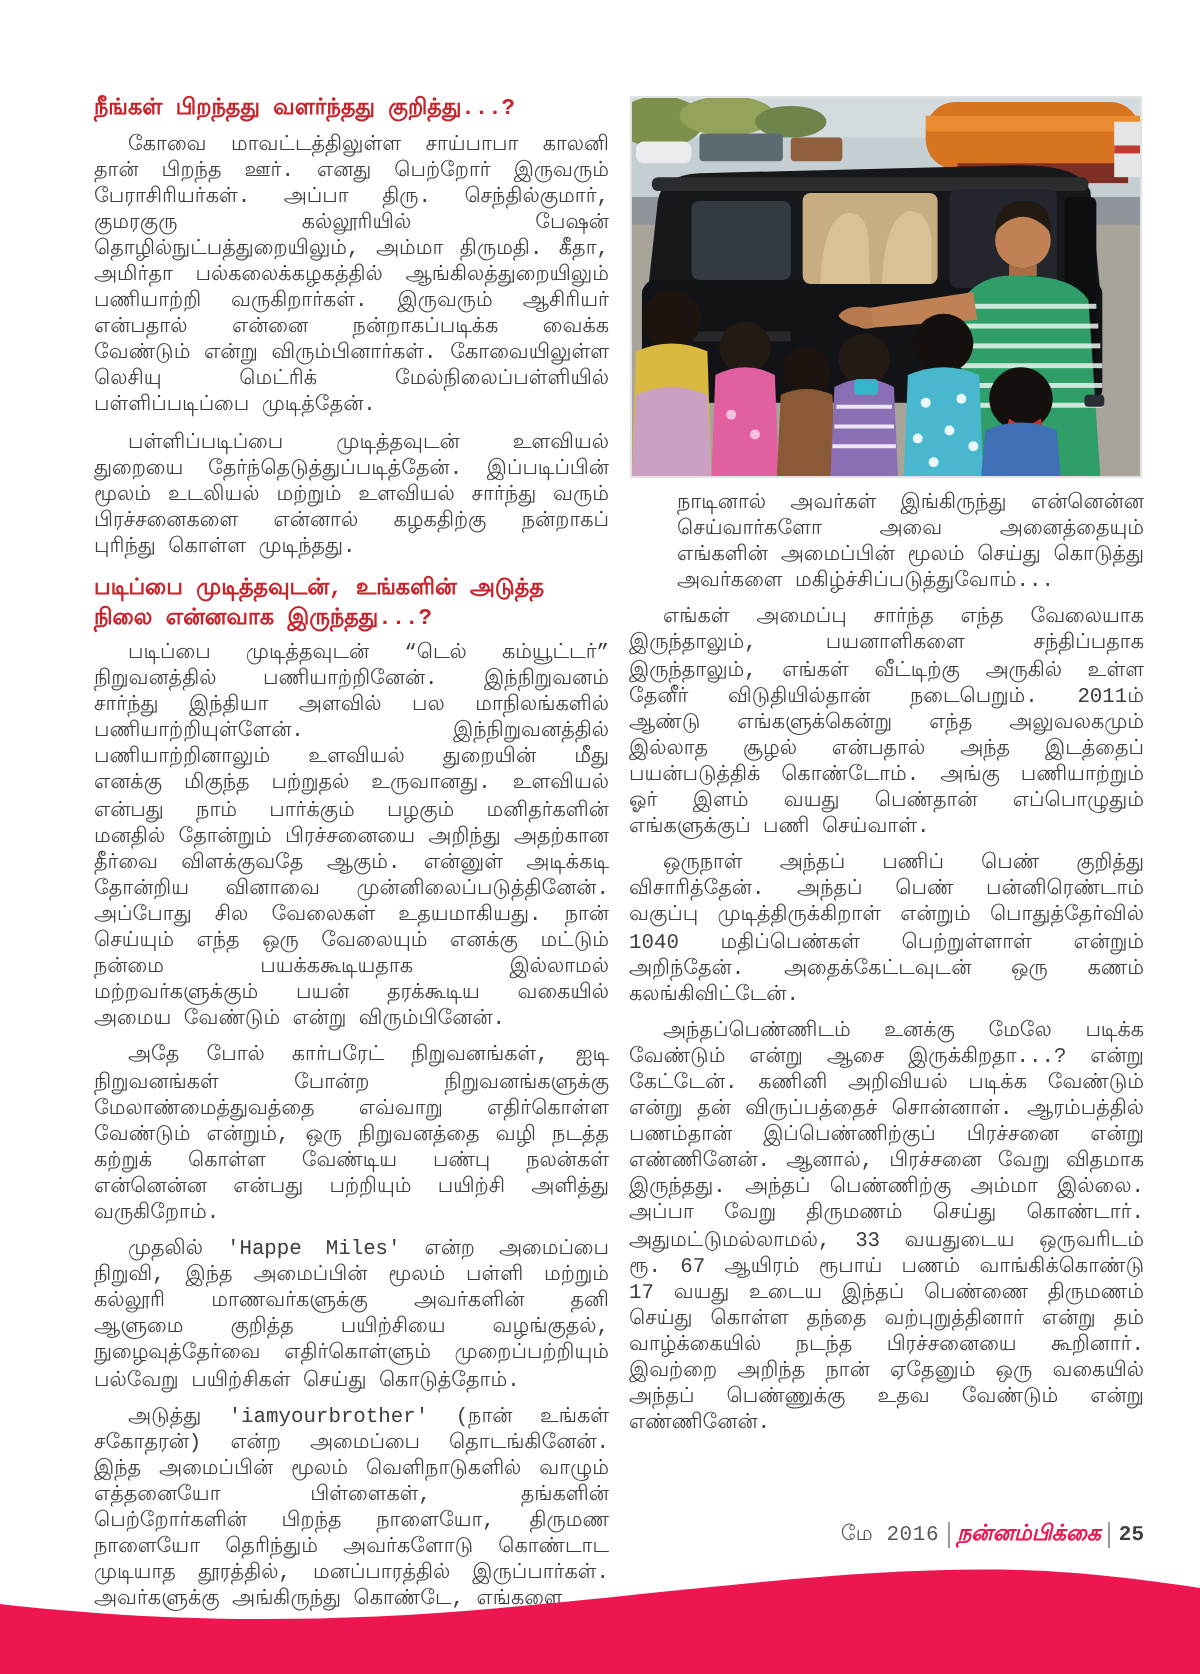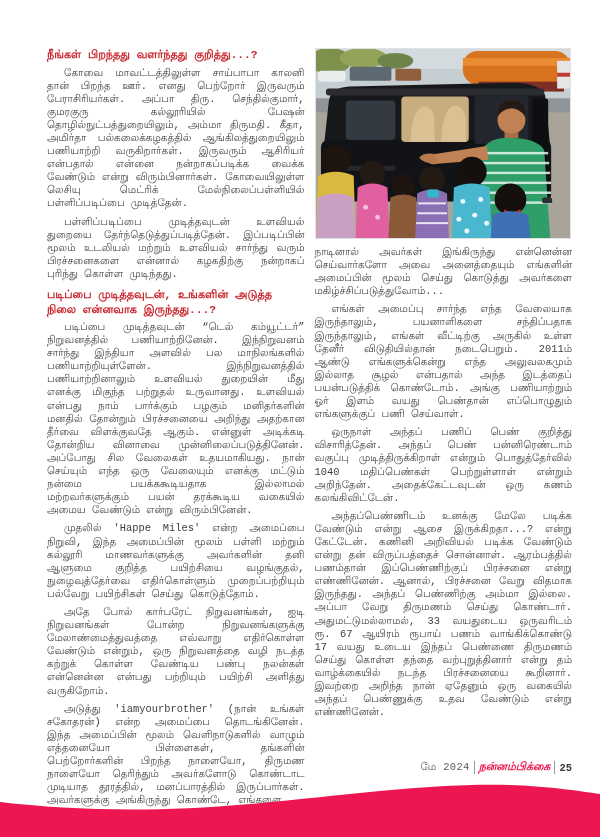--- a/index.html
+++ b/index.html
@@ -39,22 +39,22 @@
 <div class="page">
 
   <div class="columns">
 
     <div class="col">
       <div class="q-heading first">நீங்கள் பிறந்தது வளர்ந்தது குறித்து...?</div>
       <p class="body-p">கோவை மாவட்டத்திலுள்ள சாய்பாபா காலனி தான் பிறந்த ஊர். எனது பெற்றோர் இருவரும் பேராசிரியர்கள். அப்பா திரு. செந்தில்குமார், குமரகுரு கல்லூரியில் பேஷன் தொழில்நுட்பத்துறையிலும், அம்மா திருமதி. கீதா, அமிர்தா பல்கலைக்கழகத்தில் ஆங்கிலத்துறையிலும் பணியாற்றி வருகிறார்கள். இருவரும் ஆசிரியர் என்பதால் என்னை நன்றாகப்படிக்க வைக்க வேண்டும் என்று விரும்பினார்கள். கோவையிலுள்ள லெசியு மெட்ரிக் மேல்நிலைப்பள்ளியில் பள்ளிப்படிப்பை முடித்தேன்.</p>
       <p class="body-p">பள்ளிப்படிப்பை முடித்தவுடன் உளவியல் துறையை தேர்ந்தெடுத்துப்படித்தேன். இப்படிப்பின் மூலம் உடலியல் மற்றும் உளவியல் சார்ந்து வரும் பிரச்சனைகளை என்னால் கழகதிற்கு நன்றாகப் புரிந்து கொள்ள முடிந்தது.</p>
       <div class="q-heading">படிப்பை முடித்தவுடன், உங்களின் அடுத்த நிலை என்னவாக இருந்தது...?</div>
       <p class="body-p">படிப்பை முடித்தவுடன் “டெல் கம்யூட்டர்” நிறுவனத்தில் பணியாற்றினேன். இந்நிறுவனம் சார்ந்து இந்தியா அளவில் பல மாநிலங்களில் பணியாற்றியுள்ளேன். இந்நிறுவனத்தில் பணியாற்றினாலும் உளவியல் துறையின் மீது எனக்கு மிகுந்த பற்றுதல் உருவானது. உளவியல் என்பது நாம் பார்க்கும் பழகும் மனிதர்களின் மனதில் தோன்றும் பிரச்சனையை அறிந்து அதற்கான தீர்வை விளக்குவதே ஆகும். என்னுள் அடிக்கடி தோன்றிய வினாவை முன்னிலைப்படுத்தினேன். அப்போது சில வேலைகள் உதயமாகியது. நான் செய்யும் எந்த ஒரு வேலையும் எனக்கு மட்டும் நன்மை பயக்ககூடியதாக இல்லாமல் மற்றவர்களுக்கும் பயன் தரக்கூடிய வகையில் அமைய வேண்டும் என்று விரும்பினேன்.</p>
+      <p class="body-p">அதே போல் கார்பரேட் நிறுவனங்கள், ஐடி நிறுவனங்கள் போன்ற நிறுவனங்களுக்கு மேலாண்மைத்துவத்தை எவ்வாறு எதிர்கொள்ள வேண்டும் என்றும், ஒரு நிறுவனத்தை வழி நடத்த கற்றுக் கொள்ள வேண்டிய பண்பு நலன்கள் என்னென்ன என்பது பற்றியும் பயிற்சி அளித்து வருகிறோம்.</p>
       <p class="body-p">முதலில் 'Happe Miles' என்ற அமைப்பை நிறுவி, இந்த அமைப்பின் மூலம் பள்ளி மற்றும் கல்லூரி மாணவர்களுக்கு அவர்களின் தனி ஆளுமை குறித்த பயிற்சியை வழங்குதல், நுழைவுத்தேர்வை எதிர்கொள்ளும் முறைப்பற்றியும் பல்வேறு பயிற்சிகள் செய்து கொடுத்தோம்.</p>
-      <p class="body-p">அதே போல் கார்பரேட் நிறுவனங்கள், ஐடி நிறுவனங்கள் போன்ற நிறுவனங்களுக்கு மேலாண்மைத்துவத்தை எவ்வாறு எதிர்கொள்ள வேண்டும் என்றும், ஒரு நிறுவனத்தை வழி நடத்த கற்றுக் கொள்ள வேண்டிய பண்பு நலன்கள் என்னென்ன என்பது பற்றியும் பயிற்சி அளித்து வருகிறோம்.</p>
       <p class="body-p">அடுத்து 'iamyourbrother' (நான் உங்கள் சகோதரன்) என்ற அமைப்பை தொடங்கினேன். இந்த அமைப்பின் மூலம் வெளிநாடுகளில் வாழும் எத்தனையோ பிள்ளைகள், தங்களின் பெற்றோர்களின் பிறந்த நாளையோ, திருமண நாளையோ தெரிந்தும் அவர்களோடு கொண்டாட முடியாத தூரத்தில், மனப்பாரத்தில் இருப்பார்கள். அவர்களுக்கு அங்கிருந்து கொண்டே, எங்களை</p>
     </div>
 
     <div class="col">
 
       <div class="photo-frame">
         <svg viewBox="0 0 256 191" preserveAspectRatio="none">
 
           <rect x="0" y="0" width="256" height="54" fill="#c5ced2"></rect>
           <rect x="0" y="0" width="256" height="20" fill="#d4dbde"></rect>
@@ -146,30 +146,30 @@
               <circle cx="172" cy="176" r="2.5"></circle>
               <circle cx="152" cy="184" r="2.5"></circle>
             </g>
             <circle cx="196" cy="152" r="16" fill="#15100d"></circle>
             <path d="M190 162 Q198 168 206 162 L208 172 Q198 178 188 172 Z" fill="#c9342e"></path>
             <path d="M178 168 Q196 160 214 168 L216 191 L176 191 Z" fill="#3f6fb5"></path>
           </g>
         </svg>
       </div>
 
-      <p class="body-p" style="text-indent:0;">நாடினால் அவர்கள் இங்கிருந்து என்னென்ன செய்வார்களோ அவை அனைத்தையும் எங்களின் அமைப்பின் மூலம் செய்து கொடுத்து அவர்களை மகிழ்ச்சிப்படுத்துவோம்...</p>
+      <p class="body-p" style="text-indent:0;margin-left:24px;">நாடினால் அவர்கள் இங்கிருந்து என்னென்ன செய்வார்களோ அவை அனைத்தையும் எங்களின் அமைப்பின் மூலம் செய்து கொடுத்து அவர்களை மகிழ்ச்சிப்படுத்துவோம்...</p>
       <p class="body-p">எங்கள் அமைப்பு சார்ந்த எந்த வேலையாக இருந்தாலும், பயனாளிகளை சந்திப்பதாக இருந்தாலும், எங்கள் வீட்டிற்கு அருகில் உள்ள தேனீர் விடுதியில்தான் நடைபெறும். 2011ம் ஆண்டு எங்களுக்கென்று எந்த அலுவலகமும் இல்லாத சூழல் என்பதால் அந்த இடத்தைப் பயன்படுத்திக் கொண்டோம். அங்கு பணியாற்றும் ஓர் இளம் வயது பெண்தான் எப்பொழுதும் எங்களுக்குப் பணி செய்வாள்.</p>
       <p class="body-p">ஒருநாள் அந்தப் பணிப் பெண் குறித்து விசாரித்தேன். அந்தப் பெண் பன்னிரெண்டாம் வகுப்பு முடித்திருக்கிறாள் என்றும் பொதுத்தேர்வில் 1040 மதிப்பெண்கள் பெற்றுள்ளாள் என்றும் அறிந்தேன். அதைக்கேட்டவுடன் ஒரு கணம் கலங்கிவிட்டேன்.</p>
       <p class="body-p">அந்தப்பெண்ணிடம் உனக்கு மேலே படிக்க வேண்டும் என்று ஆசை இருக்கிறதா...? என்று கேட்டேன். கணினி அறிவியல் படிக்க வேண்டும் என்று தன் விருப்பத்தைச் சொன்னாள். ஆரம்பத்தில் பணம்தான் இப்பெண்ணிற்குப் பிரச்சனை என்று எண்ணினேன். ஆனால், பிரச்சனை வேறு விதமாக இருந்தது. அந்தப் பெண்ணிற்கு அம்மா இல்லை. அப்பா வேறு திருமணம் செய்து கொண்டார். அதுமட்டுமல்லாமல், 33 வயதுடைய ஒருவரிடம் ரூ. 67 ஆயிரம் ரூபாய் பணம் வாங்கிக்கொண்டு 17 வயது உடைய இந்தப் பெண்ணை திருமணம் செய்து கொள்ள தந்தை வற்புறுத்தினார் என்று தம் வாழ்க்கையில் நடந்த பிரச்சனையை கூறினார். இவற்றை அறிந்த நான் ஏதேனும் ஒரு வகையில் அந்தப் பெண்ணுக்கு உதவ வேண்டும் என்று எண்ணினேன்.</p>
     </div>
 
   </div>
 
   <div class="footer">
-    <span class="date">மே 2024</span>
+    <span class="date">மே 2016</span>
     <span class="sep"></span>
     <span class="mag">நன்னம்பிக்கை</span>
     <span class="sep"></span>
     <span class="pg">25</span>
   </div>
 
   <svg class="bottom-wave" viewBox="0 0 600 62" preserveAspectRatio="none">
     <path d="M0,27 C70,35 150,38 250,29 C350,20 430,8 510,10 C545,11 580,16 600,19 L600,62 L0,62 Z" fill="#ee1650"></path>
   </svg>
 

